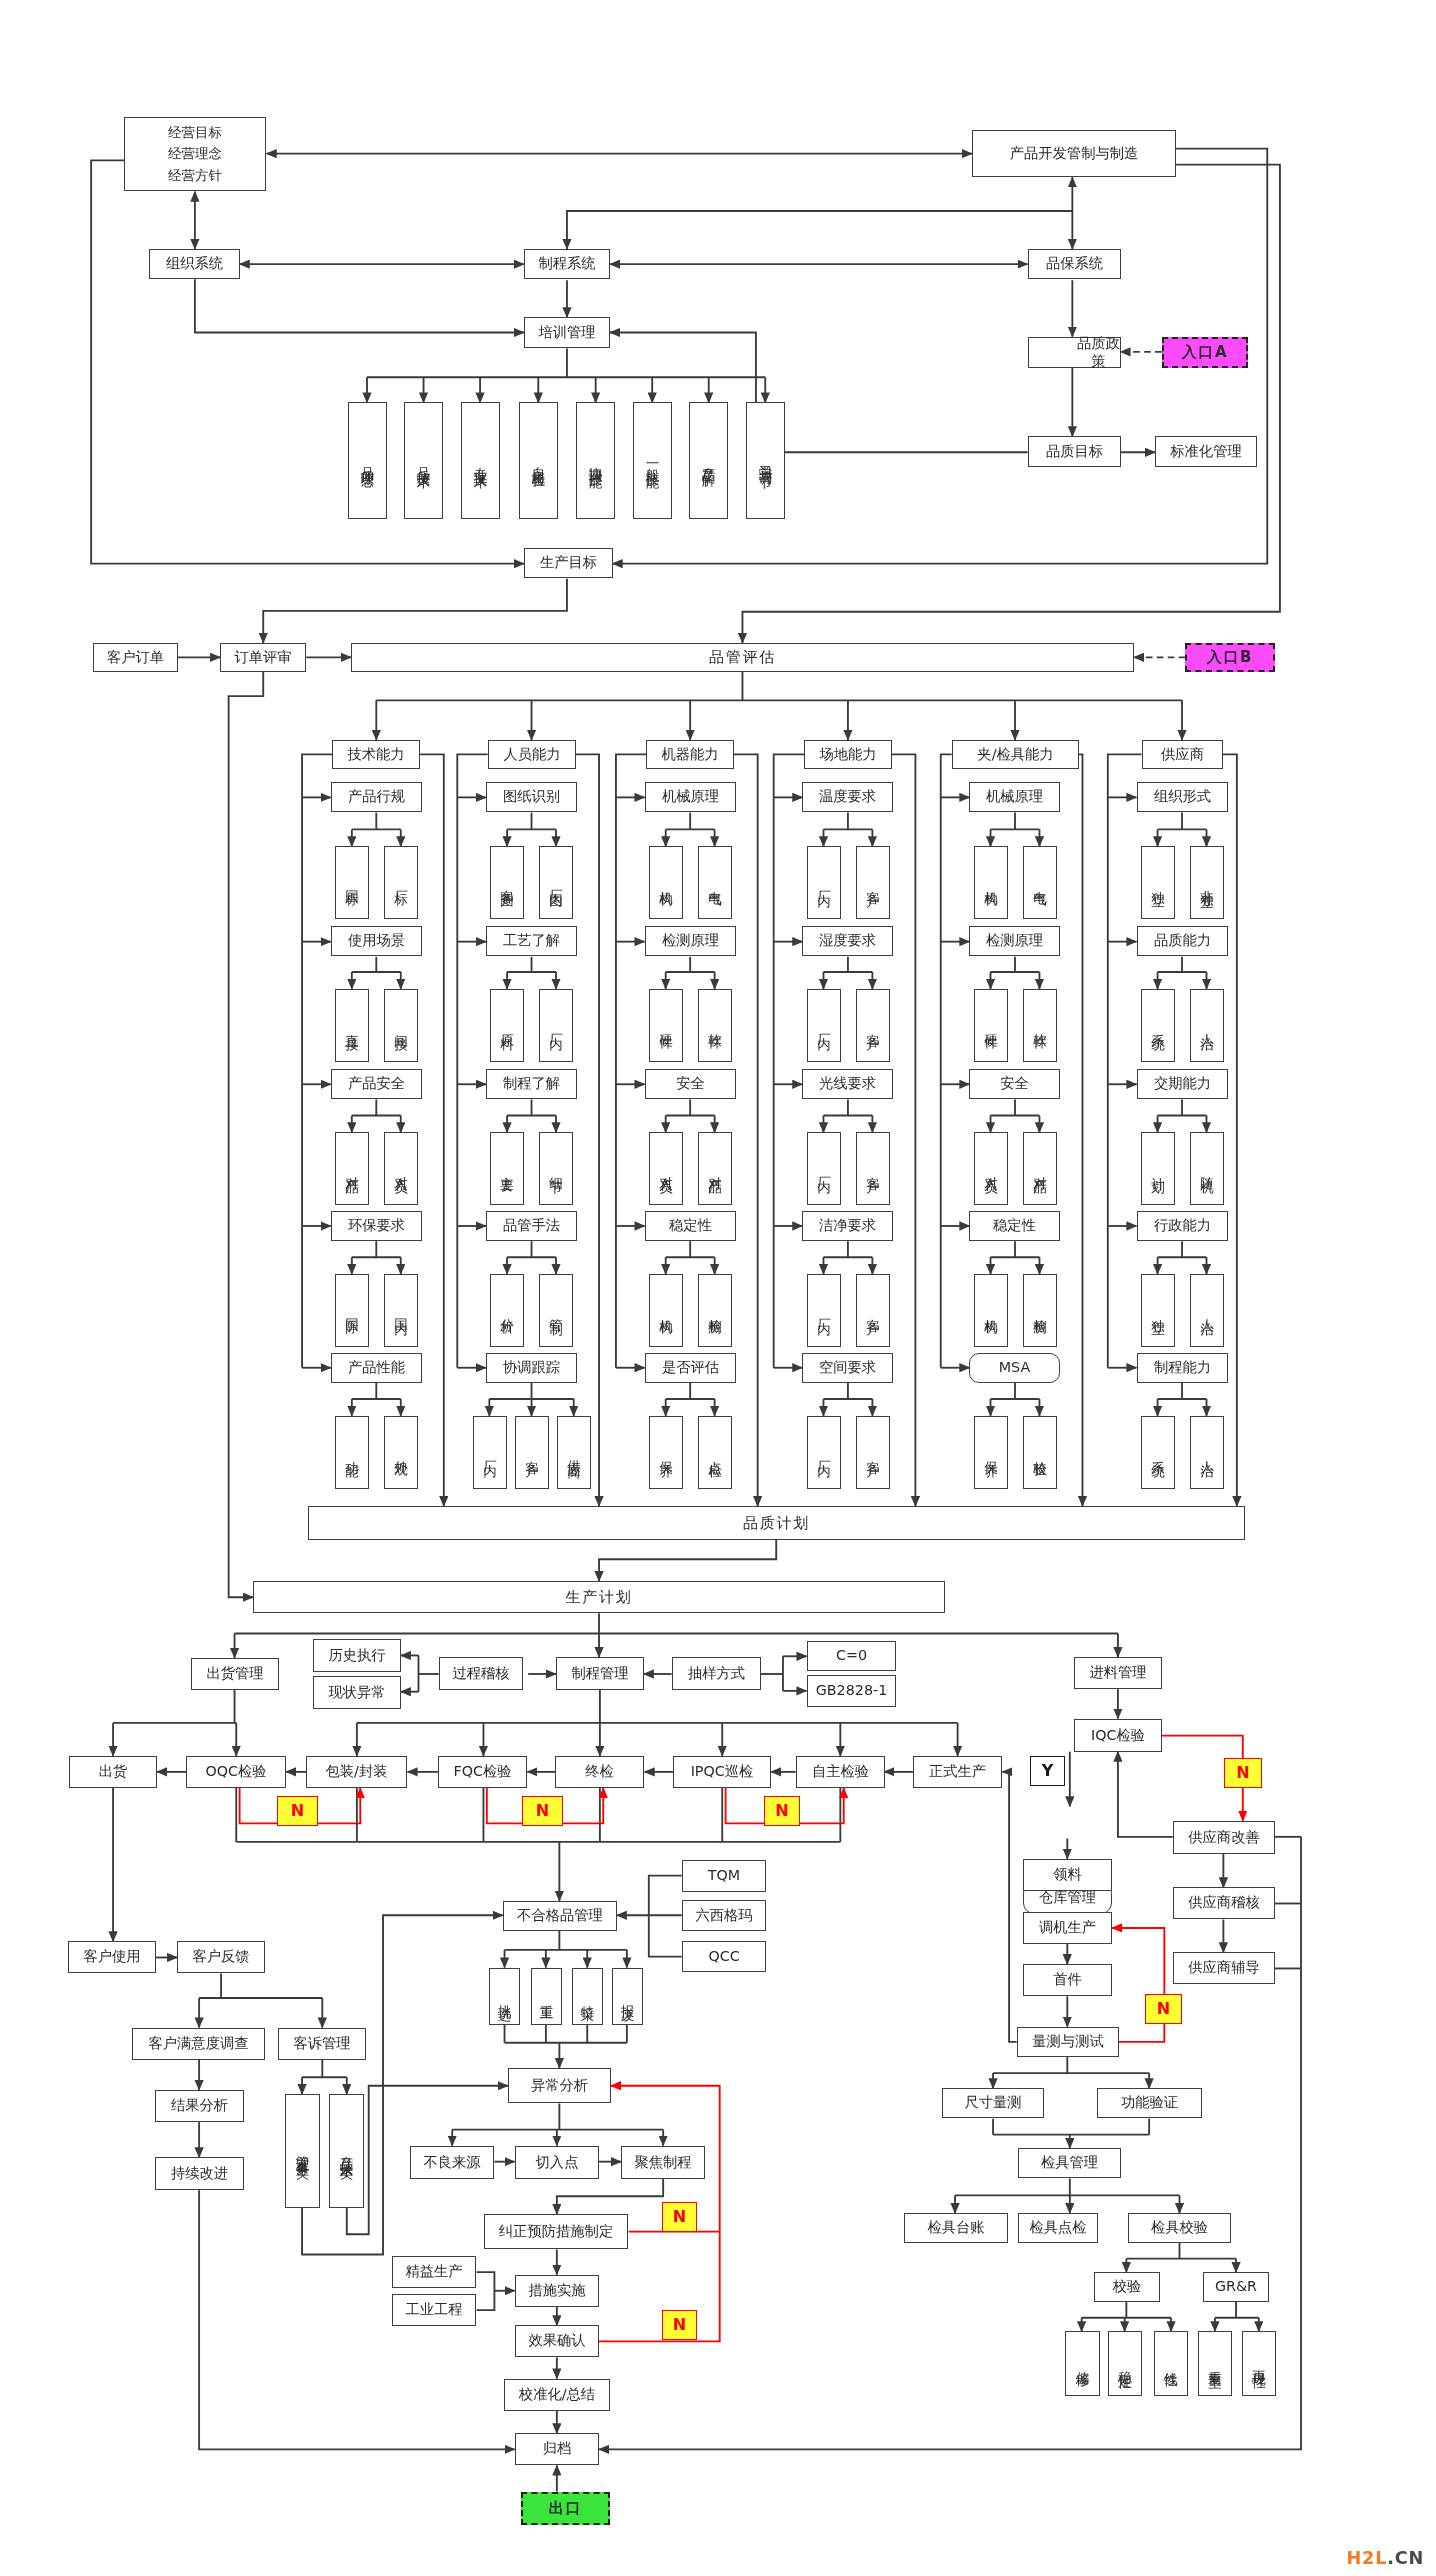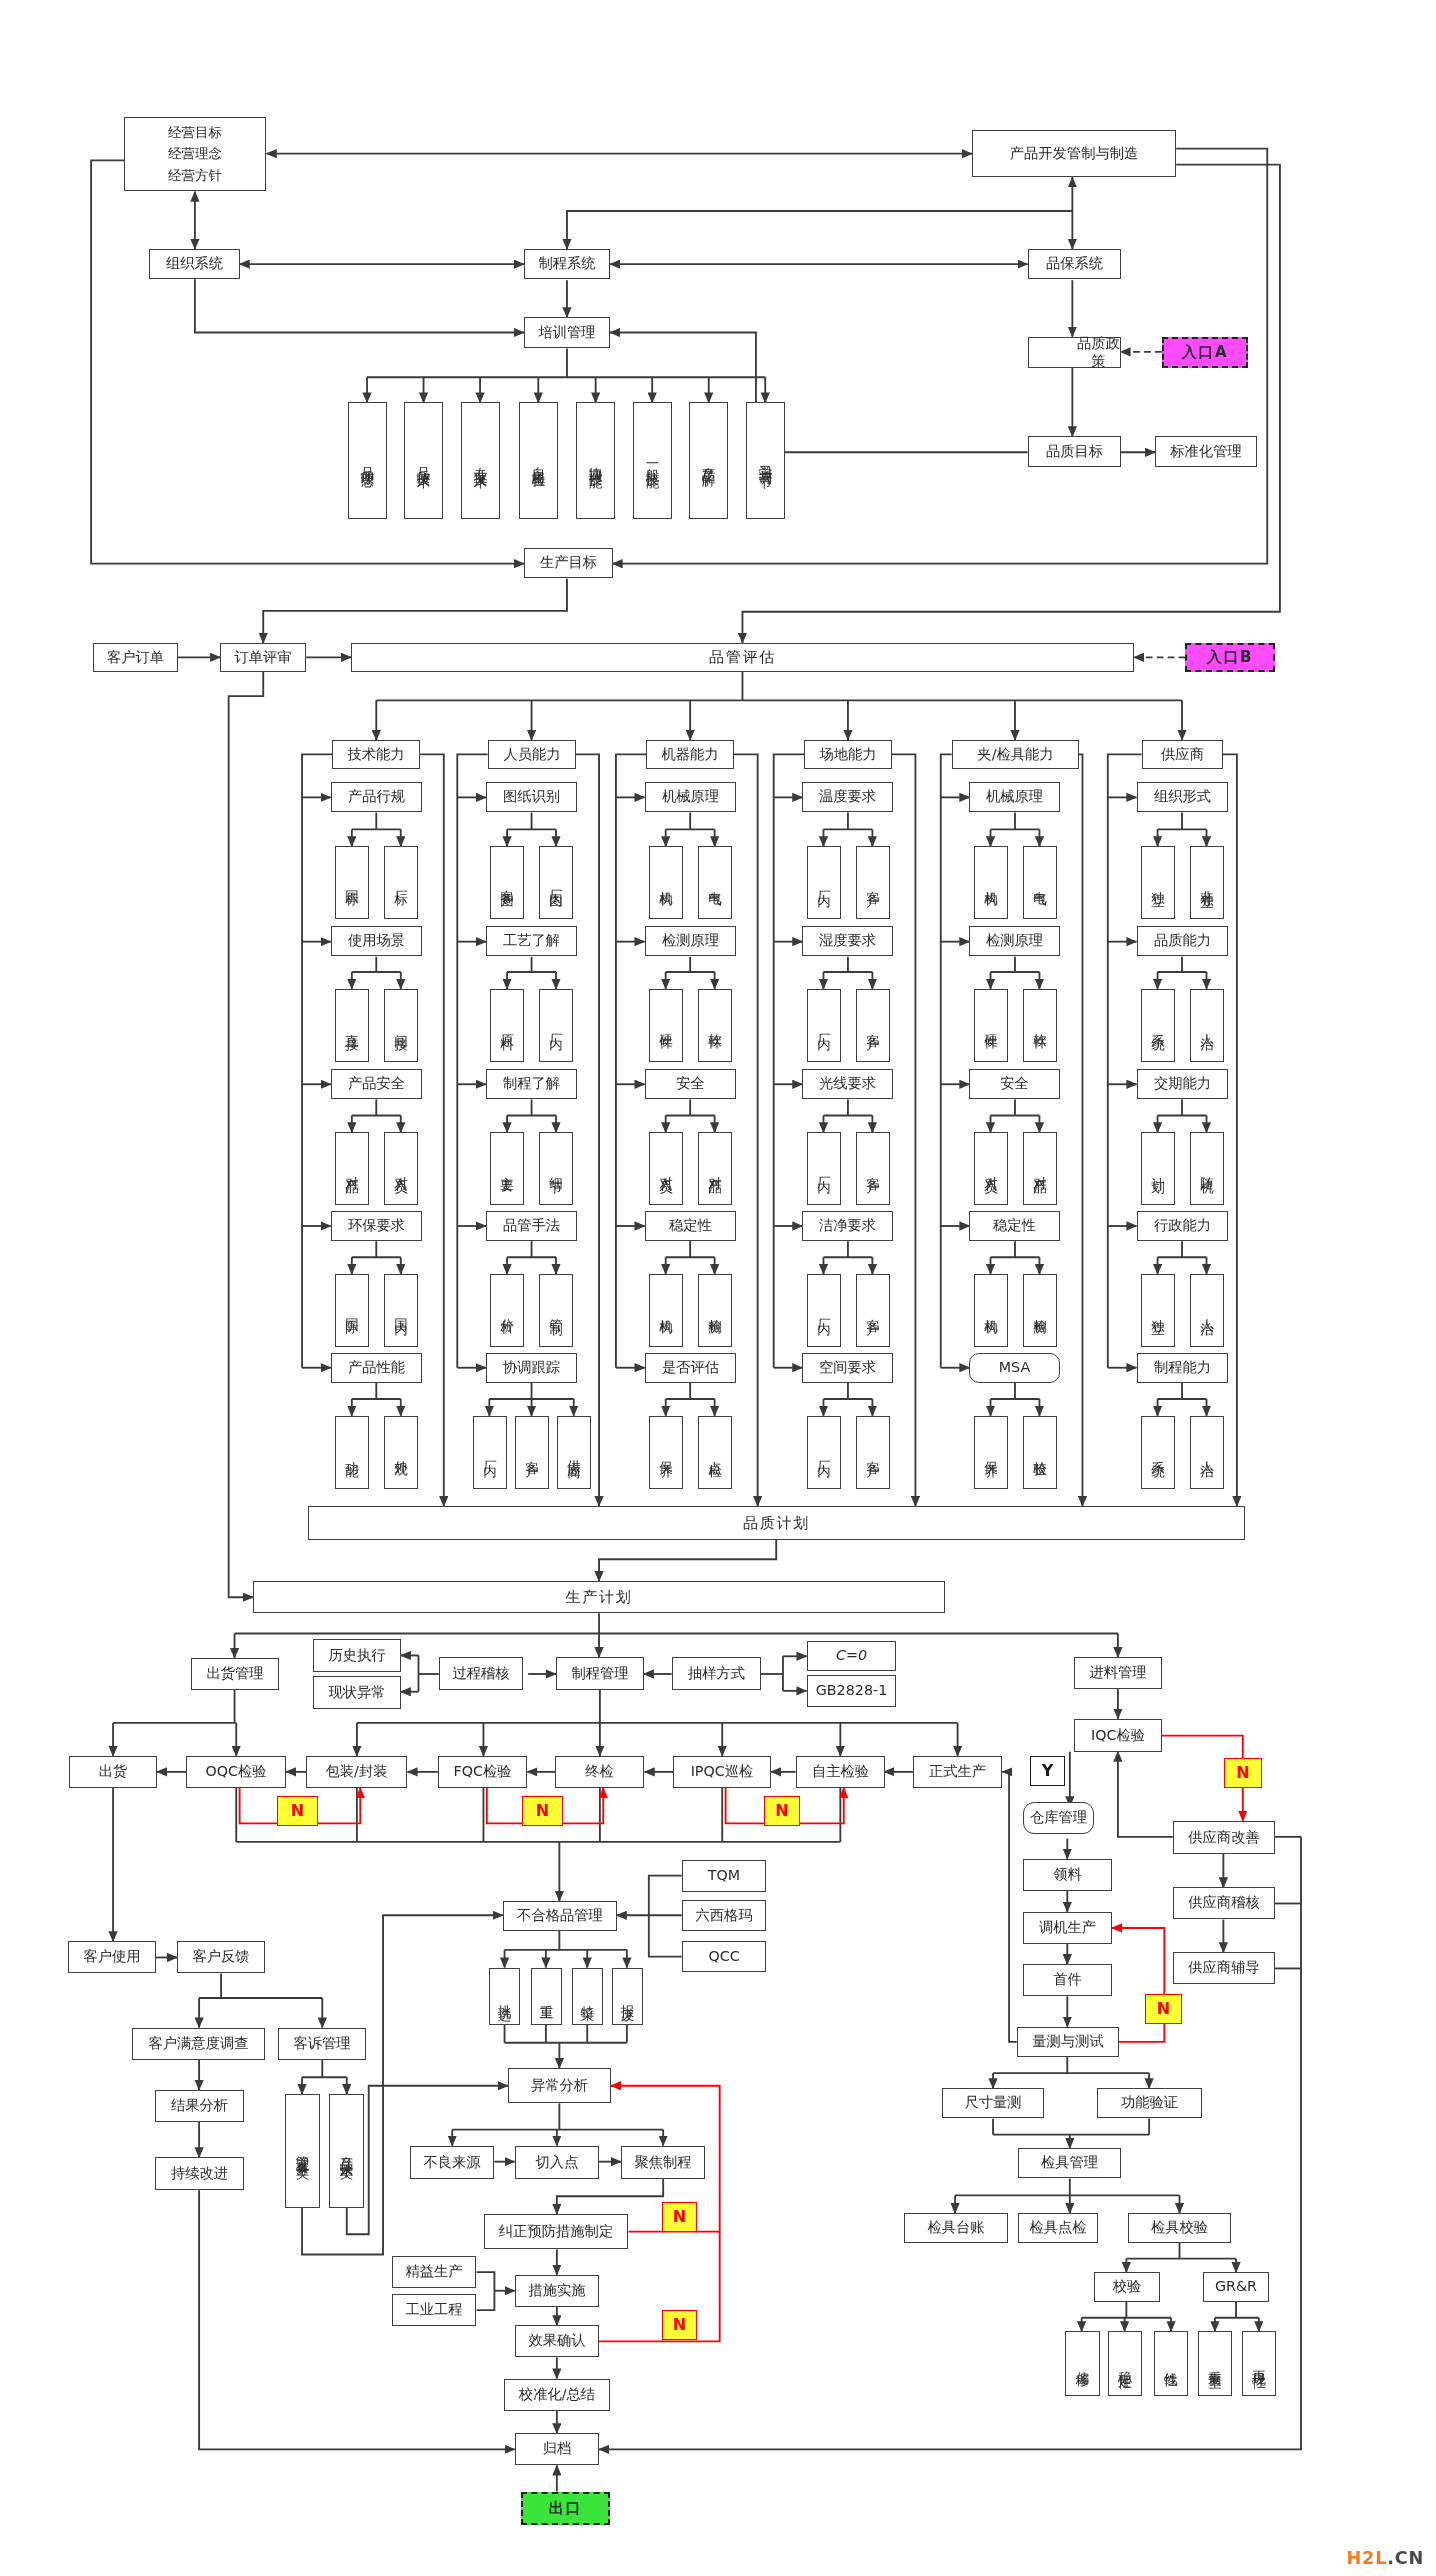--- a/index.html
+++ b/index.html
@@ -403,38 +403,38 @@
       <div class="node wide" style="left: 351px; top: 643px; width: 783px; height: 29px;">品管评估</div>
       <div class="node entry" style="left: 1185px; top: 643px; width: 90px; height: 29px;">入口B</div>
       <div class="node wide" style="left: 308px; top: 1506px; width: 937px; height: 34px;">品质计划</div>
       <div class="node wide" style="left: 253px; top: 1581px; width: 692px; height: 32px;">生产计划</div>
       <div class="node" style="left: 191px; top: 1658px; width: 88px; height: 32px;">出货管理</div>
       <div class="node" style="left: 313px; top: 1639px; width: 88px; height: 33px;">历史执行</div>
       <div class="node" style="left: 313px; top: 1676px; width: 88px; height: 33px;">现状异常</div>
       <div class="node" style="left: 439px; top: 1657px; width: 84px; height: 33px;">过程稽核</div>
       <div class="node" style="left: 556px; top: 1657px; width: 88px; height: 33px;">制程管理</div>
       <div class="node" style="left: 672px; top: 1657px; width: 89px; height: 33px;">抽样方式</div>
-      <div class="node" style="left: 807px; top: 1641px; width: 89px; height: 30px; font-style: italic;">C=0</div>
+      <div class="node" style="left: 807px; top: 1641px; width: 89px; height: 30px;">C=0</div>
       <div class="node" style="left: 807px; top: 1675px; width: 89px; height: 32px;">GB2828-1</div>
       <div class="node" style="left: 1074px; top: 1657px; width: 88px; height: 32px;">进料管理</div>
       <div class="node" style="left: 69px; top: 1756px; width: 88px; height: 32px;">出货</div>
       <div class="node" style="left: 186px; top: 1756px; width: 100px; height: 32px;">OQC检验</div>
       <div class="node" style="left: 306px; top: 1756px; width: 101px; height: 32px;">包装/封装</div>
       <div class="node" style="left: 438px; top: 1756px; width: 89px; height: 32px;">FQC检验</div>
       <div class="node" style="left: 555px; top: 1756px; width: 89px; height: 32px;">终检</div>
       <div class="node" style="left: 673px; top: 1756px; width: 98px; height: 32px;">IPQC巡检</div>
       <div class="node" style="left: 796px; top: 1756px; width: 89px; height: 32px;">自主检验</div>
       <div class="node" style="left: 913px; top: 1756px; width: 89px; height: 32px;">正式生产</div>
       <div class="node flag-n" style="left: 277px; top: 1796px; width: 41px; height: 29.5px;">N</div>
       <div class="node flag-n" style="left: 522px; top: 1796px; width: 41px; height: 29.5px;">N</div>
       <div class="node flag-n" style="left: 764px; top: 1796px; width: 36px; height: 29.5px;">N</div>
       <div class="node" style="left: 1074px; top: 1719px; width: 88px; height: 33px;">IQC检验</div>
       <div class="node flag-y" style="left: 1030px; top: 1756px; width: 35px; height: 29.5px;">Y</div>
       <div class="node flag-n" style="left: 1224px; top: 1758px; width: 38px; height: 30px;">N</div>
-      <div class="node" style="left: 1023px; top: 1802px; width: 71px; height: 32px; border-radius: 11px;">仓库管理</div>
+      <div class="node" style="left: 1023px; top: 1882px; width: 89px; height: 32px; border-radius: 11px;">仓库管理</div>
       <div class="node" style="left: 1023px; top: 1859px; width: 89px; height: 32px;">领料</div>
       <div class="node" style="left: 1023px; top: 1912px; width: 89px; height: 32px;">调机生产</div>
       <div class="node" style="left: 1023px; top: 1964px; width: 89px; height: 32px;">首件</div>
       <div class="node" style="left: 1017px; top: 2027px; width: 102px; height: 30px;">量测与测试</div>
       <div class="node flag-n" style="left: 1145px; top: 1994px; width: 37px; height: 29.5px;">N</div>
       <div class="node" style="left: 1173px; top: 1821px; width: 102px; height: 33px;">供应商改善</div>
       <div class="node" style="left: 1173px; top: 1887px; width: 102px; height: 32px;">供应商稽核</div>
       <div class="node" style="left: 1173px; top: 1952px; width: 102px; height: 32px;">供应商辅导</div>
       <div class="node" style="left: 68px; top: 1941px; width: 88px; height: 32px;">客户使用</div>
       <div class="node" style="left: 177px; top: 1941px; width: 88px; height: 32px;">客户反馈</div>

